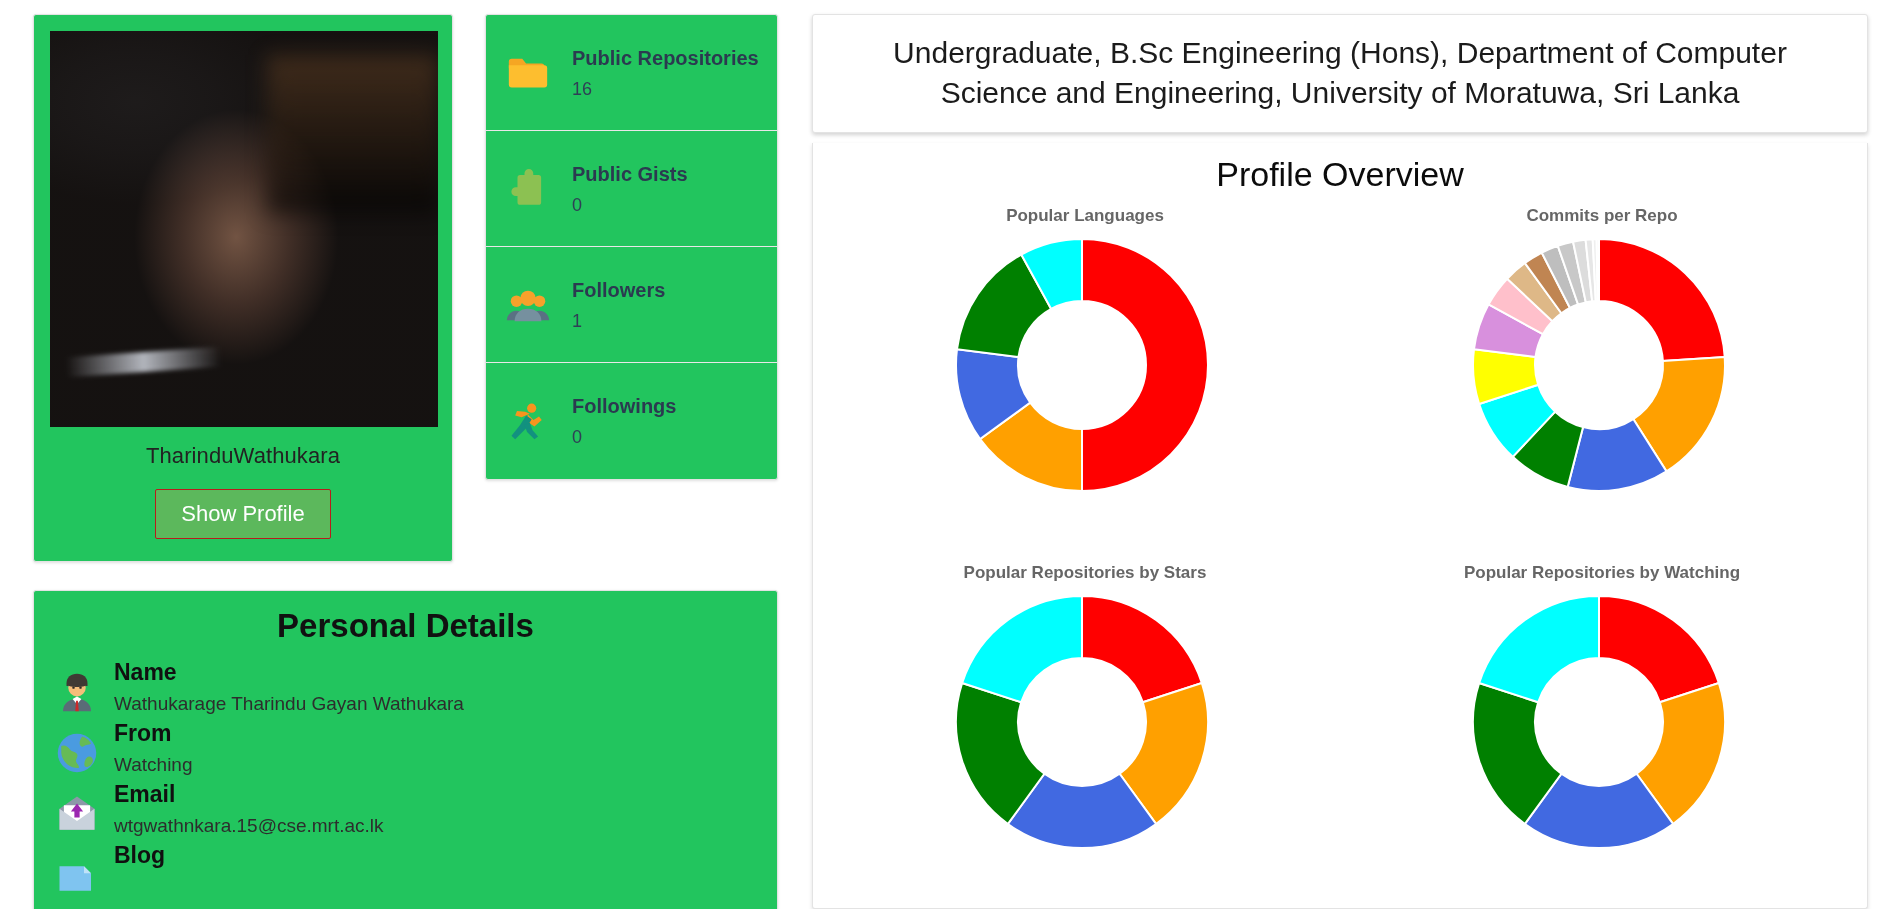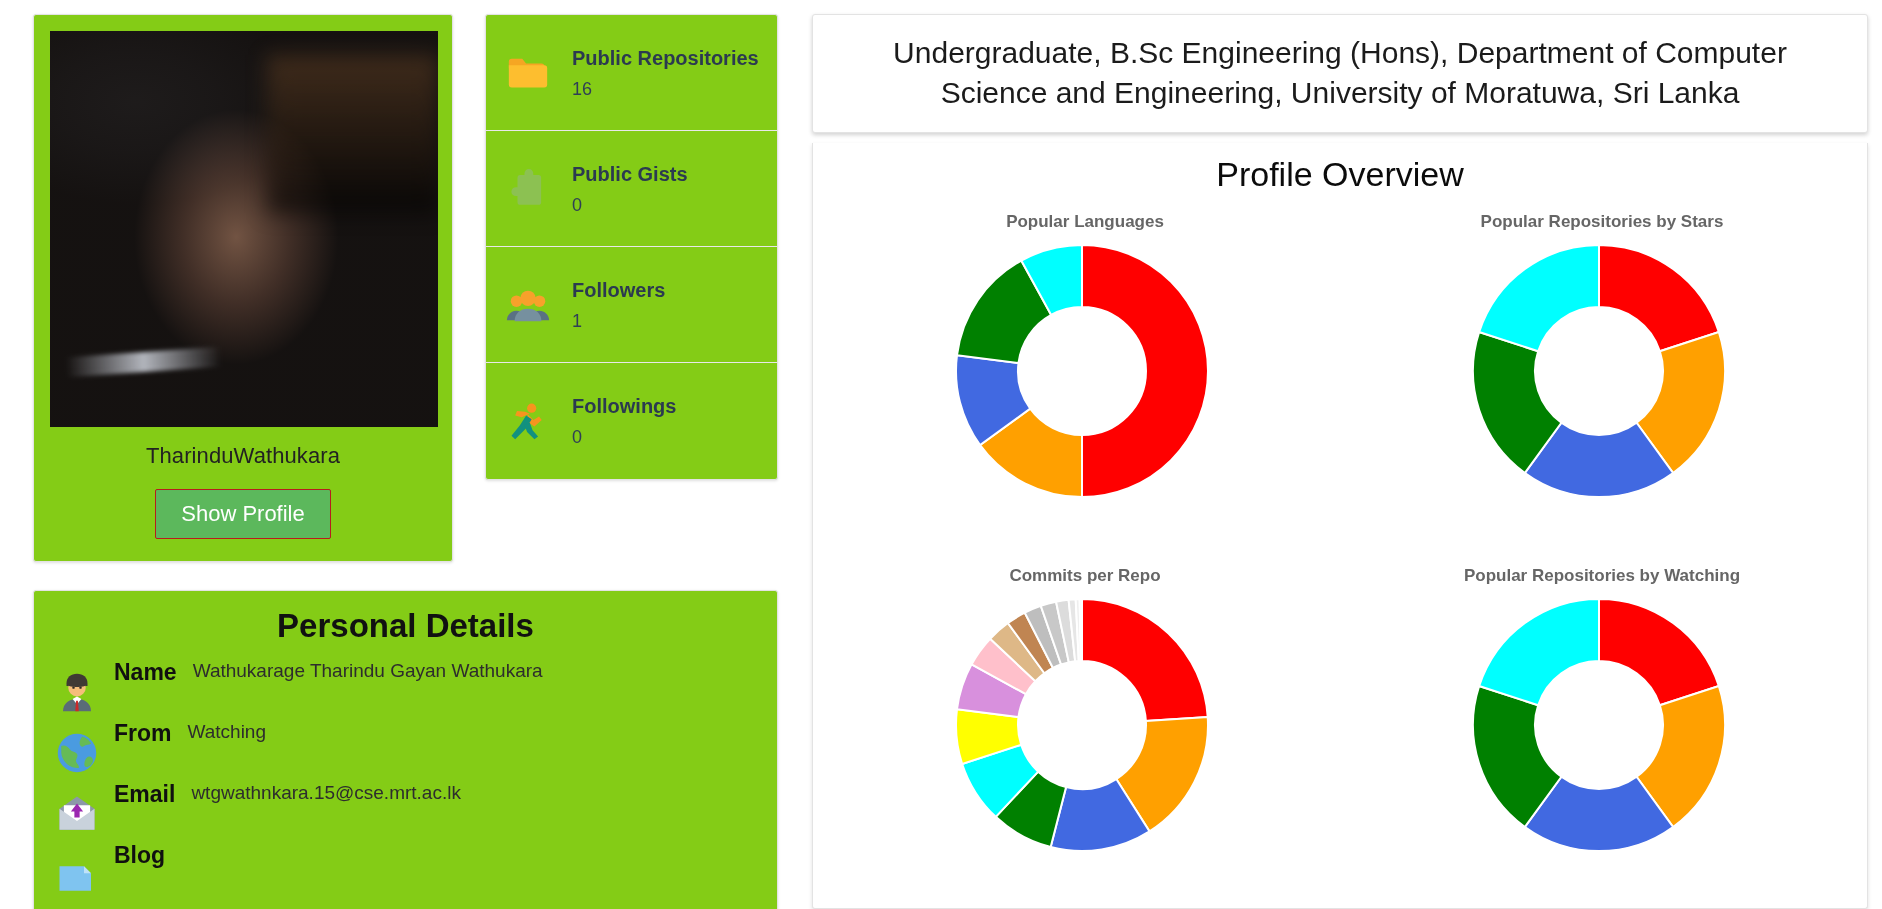--- a/index.html
+++ b/index.html
@@ -20,21 +20,21 @@
   .left-col {
     width: 790px;
     flex: 0 0 790px;
     padding: 14px 0 0 33px;
     display: flex;
     flex-wrap: wrap;
     align-content: flex-start;
   }
 
   .card {
-    background: #84cc16;
+    background: #22c55e;
     border: 1px solid #e3e3e3;
     border-radius: 3px;
     box-shadow: 0 1px 3px rgba(0,0,0,0.13);
   }
 
   
   .avatar-card {
     width: 420px;
     padding: 16px 16px 22px 16px;
     margin-right: 32px;
@@ -131,21 +131,21 @@
     color: #111111;
     margin-bottom: 16px;
   }
   .detail-row {
     display: flex;
     align-items: flex-start;
     gap: 14px;
     margin-bottom: 9px;
   }
   .detail-icon { width: 46px; flex: 0 0 46px; display:flex; align-items:center; justify-content:center; padding-top: 10px;}
-  .detail-text { display:flex; flex-direction: row; gap: 16px; }
+  .detail-text { display:flex; flex-direction: column; gap: 10px; }
   .detail-label { font-size: 23px; font-weight: bold; color: #101010; line-height: 1; }
   .detail-value { font-size: 19px; color: #2d2d2d; line-height: 1; }
 
   
   .right-col {
     flex: 1;
     padding: 14px 14px 0 22px;
     display: flex;
     flex-direction: column;
   }
@@ -176,21 +176,20 @@
     padding: 12px 10px 0 10px;
     display: flex;
     flex-direction: column;
     overflow: hidden;
   }
   .overview-title {
     text-align: center;
     font-size: 34px;
     font-weight: 400;
     color: #0b0b0b;
-    margin-bottom: 6px;
   }
   .chart-grid {
     flex: 1;
     display: grid;
     grid-template-columns: 1fr 1fr;
     grid-template-rows: 1fr 1fr;
     gap: 0px;
   }
   .chart-cell {
     display: flex;
@@ -365,33 +364,20 @@
 
         <div class="chart-cell">
           <div class="chart-title">Popular Languages</div>
           <div class="donut-wrap">
               <svg viewBox="0 0 262 262">
                 <path d="M 131 5 A 126 126 0 0 1 131 257 L 131 195 A 64 64 0 0 0 131 67 Z" fill="#FF0000" stroke="#ffffff" stroke-width="2"></path>
                 <path d="M 131 257 A 126 126 0 0 1 29.06385870875664 205.06094178885164 L 79.22291236000336 168.6182561467183 A 64 64 0 0 0 131 195 Z" fill="#FFA000" stroke="#ffffff" stroke-width="2"></path>
                 <path d="M 29.06385870875664 205.06094178885164 A 126 126 0 0 1 5.993547634375787 115.20801257089772 L 67.50465911587341 122.97867305188456 A 64 64 0 0 0 79.22291236000336 168.6182561467183 Z" fill="#4169E1" stroke="#ffffff" stroke-width="2"></path>
                 <path d="M 5.993547634375787 115.20801257089772 A 126 126 0 0 1 70.29903706318377 20.58535831447324 L 100.16776485749017 74.91637247719277 A 64 64 0 0 0 67.50465911587341 122.97867305188456 Z" fill="#008000" stroke="#ffffff" stroke-width="2"></path>
                 <path d="M 70.29903706318377 20.58535831447324 A 126 126 0 0 1 130.99999999999997 5 L 131 67 A 64 64 0 0 0 100.16776485749017 74.91637247719277 Z" fill="#00FFFF" stroke="#ffffff" stroke-width="2"></path>
-              </svg>
-            </div>
-        </div>
-
-        <div class="chart-cell">
-          <div class="chart-title">Popular Repositories by Stars</div>
-          <div class="donut-wrap">
-              <svg viewBox="0 0 262 262">
-                <path d="M 131 5 A 126 126 0 0 1 250.83312105318936 92.06385870875663 L 191.86761704288983 111.22291236000336 A 64 64 0 0 0 131 67 Z" fill="#FF0000" stroke="#ffffff" stroke-width="2"></path>
-                <path d="M 250.83312105318936 92.06385870875663 A 126 126 0 0 1 205.0609417888516 232.93614129124336 L 168.6182561467183 182.77708763999664 A 64 64 0 0 0 191.86761704288983 111.22291236000336 Z" fill="#FFA000" stroke="#ffffff" stroke-width="2"></path>
-                <path d="M 205.0609417888516 232.93614129124336 A 126 126 0 0 1 56.93905821114839 232.93614129124336 L 93.38174385328173 182.77708763999664 A 64 64 0 0 0 168.6182561467183 182.77708763999664 Z" fill="#4169E1" stroke="#ffffff" stroke-width="2"></path>
-                <path d="M 56.93905821114839 232.93614129124336 A 126 126 0 0 1 11.166878946810655 92.06385870875658 L 70.13238295711017 111.22291236000335 A 64 64 0 0 0 93.38174385328173 182.77708763999664 Z" fill="#008000" stroke="#ffffff" stroke-width="2"></path>
-                <path d="M 11.166878946810655 92.06385870875658 A 126 126 0 0 1 130.99999999999997 5 L 131 67 A 64 64 0 0 0 70.13238295711017 111.22291236000335 Z" fill="#00FFFF" stroke="#ffffff" stroke-width="2"></path>
               </svg>
             </div>
         </div>
 
         <div class="chart-cell">
           <div class="chart-title">Commits per Repo</div>
           <div class="donut-wrap">
               <svg viewBox="0 0 262 262">
                 <path d="M 131 5 A 126 126 0 0 1 256.75136778196224 123.08839453930649 L 194.8737106194094 126.98140675012394 A 64 64 0 0 0 131 67 Z" fill="#FF0000" stroke="#ffffff" stroke-width="2"></path>
                 <path d="M 256.75136778196224 123.08839453930649 A 126 126 0 0 1 198.51417616735358 237.3853186132539 L 165.29291487865578 185.03698723212895 A 64 64 0 0 0 194.8737106194094 126.98140675012394 Z" fill="#FFA000" stroke="#ffffff" stroke-width="2"></path>
@@ -407,20 +393,33 @@
                 <path d="M 89.81210826347726 11.922052527344576 A 126 126 0 0 1 105.061311294995 7.698806054990499 L 117.82479303872762 68.37082212316977 A 64 64 0 0 0 110.07916610208369 70.51596318849249 Z" fill="#C8C8C8" stroke="#ffffff" stroke-width="2"></path>
                 <path d="M 105.061311294995 7.698806054990499 A 126 126 0 0 1 117.56699456131717 5.718100409978149 L 124.17688612638332 67.36474941459207 A 64 64 0 0 0 117.82479303872762 68.37082212316977 Z" fill="#DCDCDC" stroke="#ffffff" stroke-width="2"></path>
                 <path d="M 117.56699456131717 5.718100409978149 A 126 126 0 0 1 124.66921590934896 5.1591434676417975 L 127.7843636364947 67.08083477721487 A 64 64 0 0 0 124.17688612638332 67.36474941459207 Z" fill="#E6E6E6" stroke="#ffffff" stroke-width="2"></path>
                 <path d="M 124.66921590934896 5.1591434676417975 A 126 126 0 0 1 128.6250965958586 5.022383600018074 L 129.79369985821387 67.01136944762823 A 64 64 0 0 0 127.7843636364947 67.08083477721487 Z" fill="#EFEFEF" stroke="#ffffff" stroke-width="2"></path>
                 <path d="M 128.6250965958586 5.022383600018074 A 126 126 0 0 1 130.99999999999997 5 L 131 67 A 64 64 0 0 0 129.79369985821387 67.01136944762823 Z" fill="#F5F5F5" stroke="#ffffff" stroke-width="2"></path>
               </svg>
             </div>
         </div>
 
         <div class="chart-cell">
+          <div class="chart-title">Popular Repositories by Stars</div>
+          <div class="donut-wrap">
+              <svg viewBox="0 0 262 262">
+                <path d="M 131 5 A 126 126 0 0 1 250.83312105318936 92.06385870875663 L 191.86761704288983 111.22291236000336 A 64 64 0 0 0 131 67 Z" fill="#FF0000" stroke="#ffffff" stroke-width="2"></path>
+                <path d="M 250.83312105318936 92.06385870875663 A 126 126 0 0 1 205.0609417888516 232.93614129124336 L 168.6182561467183 182.77708763999664 A 64 64 0 0 0 191.86761704288983 111.22291236000336 Z" fill="#FFA000" stroke="#ffffff" stroke-width="2"></path>
+                <path d="M 205.0609417888516 232.93614129124336 A 126 126 0 0 1 56.93905821114839 232.93614129124336 L 93.38174385328173 182.77708763999664 A 64 64 0 0 0 168.6182561467183 182.77708763999664 Z" fill="#4169E1" stroke="#ffffff" stroke-width="2"></path>
+                <path d="M 56.93905821114839 232.93614129124336 A 126 126 0 0 1 11.166878946810655 92.06385870875658 L 70.13238295711017 111.22291236000335 A 64 64 0 0 0 93.38174385328173 182.77708763999664 Z" fill="#008000" stroke="#ffffff" stroke-width="2"></path>
+                <path d="M 11.166878946810655 92.06385870875658 A 126 126 0 0 1 130.99999999999997 5 L 131 67 A 64 64 0 0 0 70.13238295711017 111.22291236000335 Z" fill="#00FFFF" stroke="#ffffff" stroke-width="2"></path>
+              </svg>
+            </div>
+        </div>
+
+        <div class="chart-cell">
           <div class="chart-title">Popular Repositories by Watching</div>
           <div class="donut-wrap">
               <svg viewBox="0 0 262 262">
                 <path d="M 131 5 A 126 126 0 0 1 250.83312105318936 92.06385870875663 L 191.86761704288983 111.22291236000336 A 64 64 0 0 0 131 67 Z" fill="#FF0000" stroke="#ffffff" stroke-width="2"></path>
                 <path d="M 250.83312105318936 92.06385870875663 A 126 126 0 0 1 205.0609417888516 232.93614129124336 L 168.6182561467183 182.77708763999664 A 64 64 0 0 0 191.86761704288983 111.22291236000336 Z" fill="#FFA000" stroke="#ffffff" stroke-width="2"></path>
                 <path d="M 205.0609417888516 232.93614129124336 A 126 126 0 0 1 56.93905821114839 232.93614129124336 L 93.38174385328173 182.77708763999664 A 64 64 0 0 0 168.6182561467183 182.77708763999664 Z" fill="#4169E1" stroke="#ffffff" stroke-width="2"></path>
                 <path d="M 56.93905821114839 232.93614129124336 A 126 126 0 0 1 11.166878946810655 92.06385870875658 L 70.13238295711017 111.22291236000335 A 64 64 0 0 0 93.38174385328173 182.77708763999664 Z" fill="#008000" stroke="#ffffff" stroke-width="2"></path>
                 <path d="M 11.166878946810655 92.06385870875658 A 126 126 0 0 1 130.99999999999997 5 L 131 67 A 64 64 0 0 0 70.13238295711017 111.22291236000335 Z" fill="#00FFFF" stroke="#ffffff" stroke-width="2"></path>
               </svg>
             </div>

